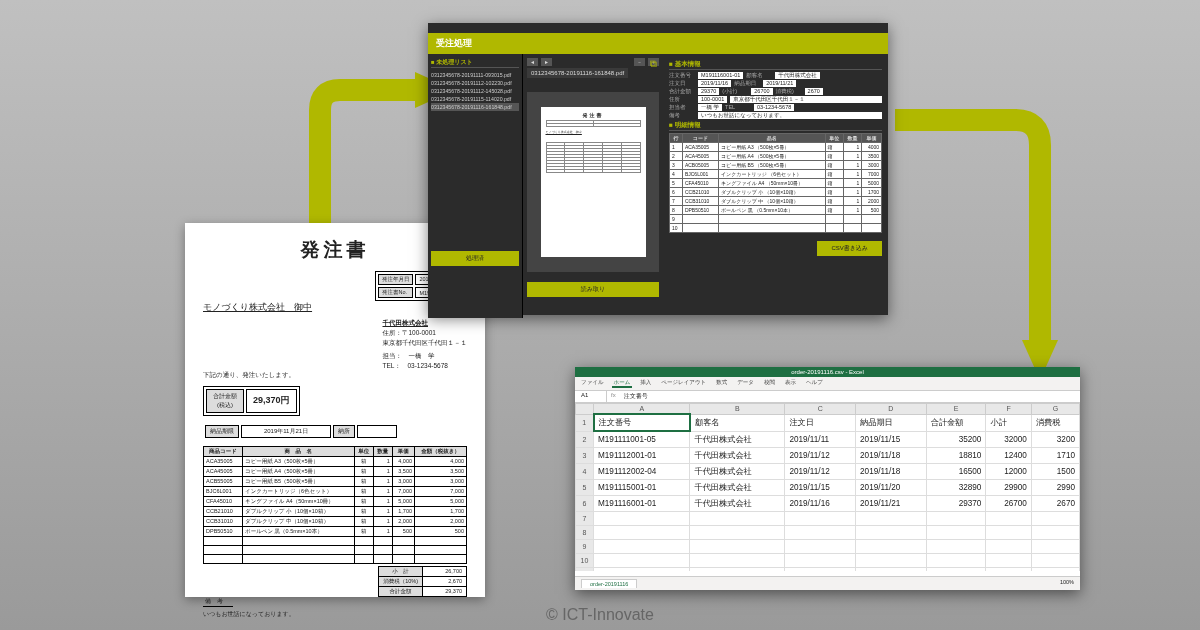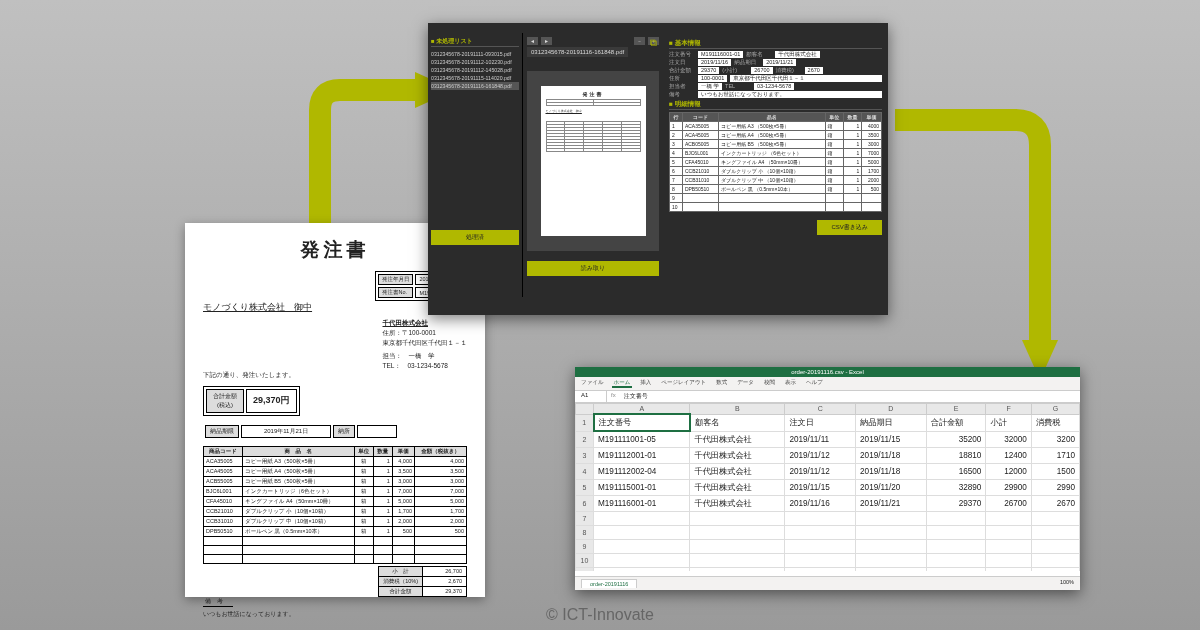--- a/index.html
+++ b/index.html
@@ -289,20 +289,21 @@
   </tbody>
     </table>
   <div class="pdf-remarks">
     <div class="lbl">備　考</div>
     <div class="txt">いつもお世話になっております。</div>
   </div>
 </div>
 
 <div class="app">
   <div class="app-titlebar"></div>
+  <div class="app-header">受注処理</div>
   <div class="app-body">
     <div class="app-left">
       <h4>■ 未処理リスト</h4>
       <div id="app-files">
           <div class="file">0312345678-20191111-093015.pdf</div>
           <div class="file">0312345678-20191112-102230.pdf</div>
           <div class="file">0312345678-20191112-145028.pdf</div>
           <div class="file">0312345678-20191115-114020.pdf</div>
           <div class="file sel">0312345678-20191116-161848.pdf</div>
         </div>

